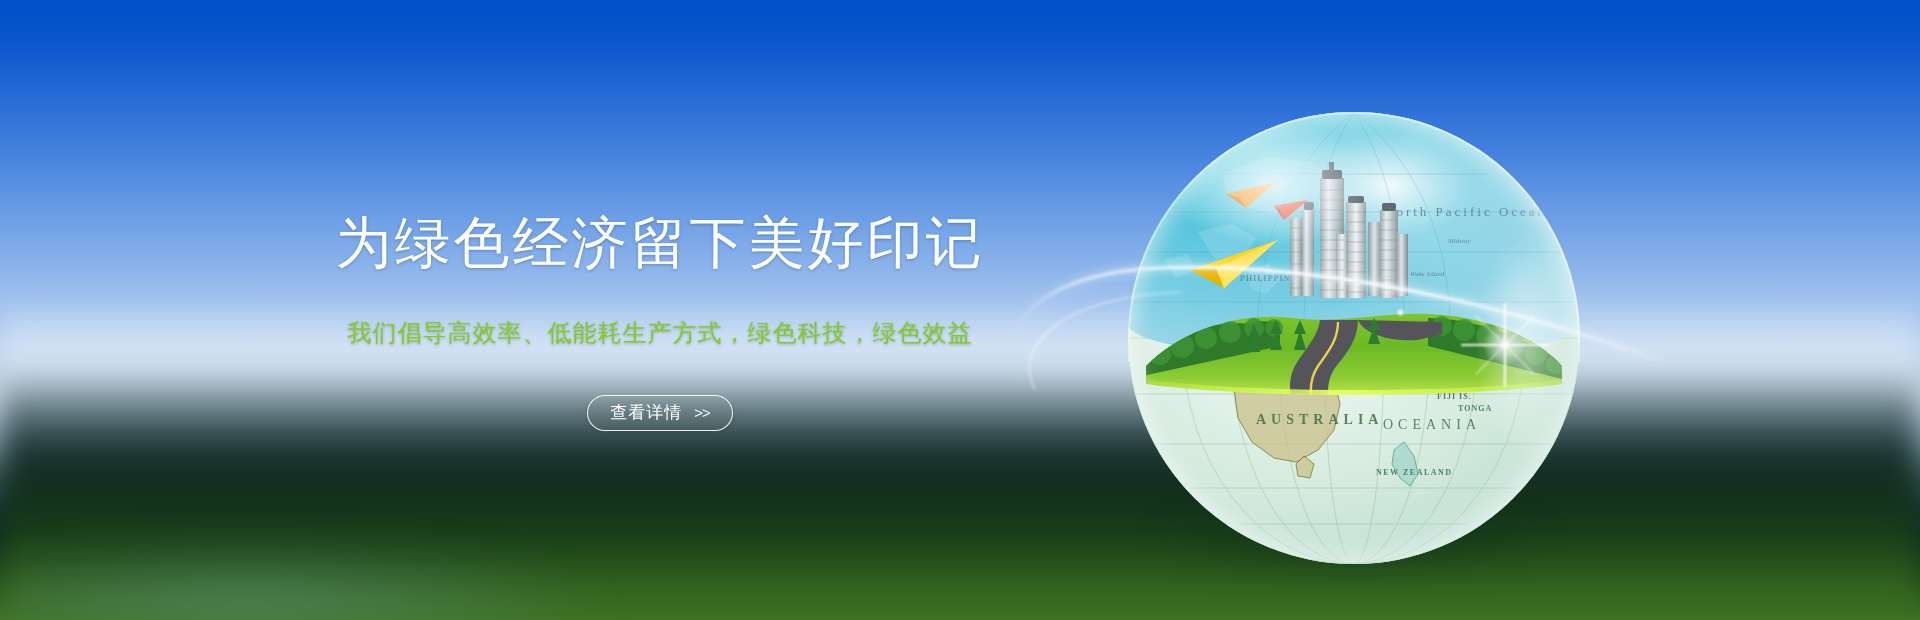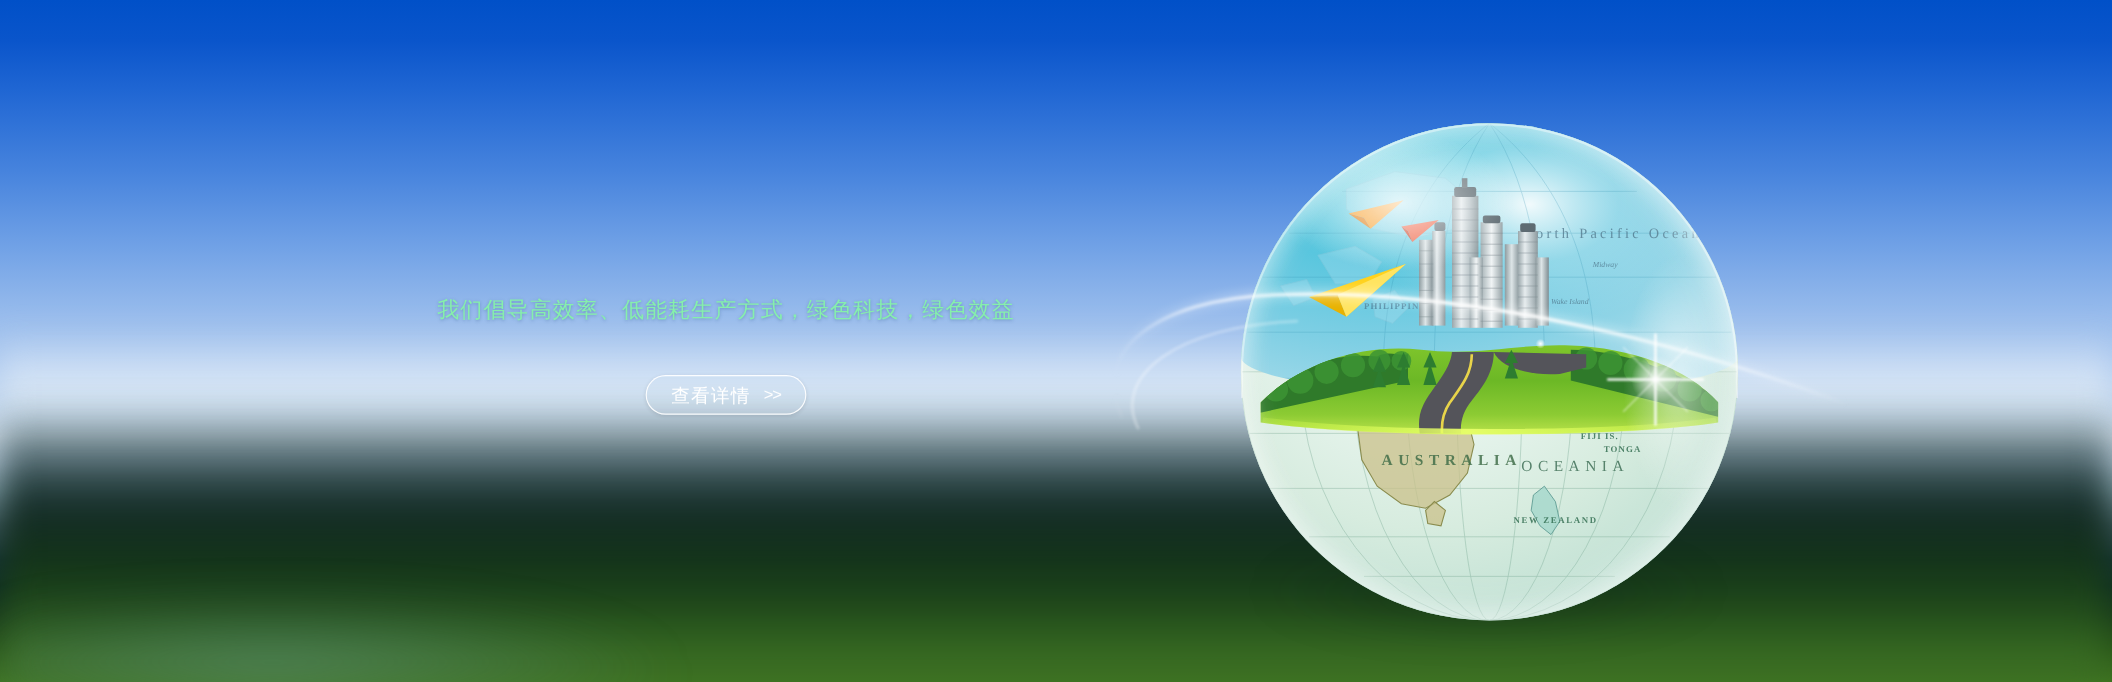--- a/index.html
+++ b/index.html
@@ -77,23 +77,23 @@
   }
   .headline{
     font-size:56px;
     line-height:1.12;
     color:#ffffff;
     font-weight:400;
     letter-spacing:3px;
     text-shadow:0 1px 3px rgba(20,60,110,0.35);
   }
   .subline{
-    margin-top:56px;
-    font-size:20px;
-    color:#86efac;
+    margin-top:42px;
+    font-size:24px;
+    color:#84cc16;
     font-weight:400;
     letter-spacing:1px;
     text-shadow:0 1px 3px rgba(20,60,110,0.35);
   }
   .cta-wrap{ margin-top:46px; }
   .cta{
     display:inline-flex;
     align-items:center;
     justify-content:center;
     gap:12px;
@@ -507,20 +507,21 @@
           <path d="M12 55 H98" stroke-width="2.2" opacity="0.9"></path>
           <path d="M26 26 L84 84" stroke-width="1.2" opacity="0.6"></path>
           <path d="M84 26 L26 84" stroke-width="1.2" opacity="0.6"></path>
         </g>
       </svg>
     </div>
     <div class="flare-dot"></div>
   </div>
 
   <div class="copy">
+    <h1 class="headline">为绿色经济留下美好印记</h1>
     <p class="subline">我们倡导高效率、低能耗生产方式，绿色科技，绿色效益</p>
     <div class="cta-wrap">
       <a class="cta" href="#">
         <span>查看详情</span>
         <span class="arrow">&gt;&gt;</span>
       </a>
     </div>
   </div>
 
 </div>

